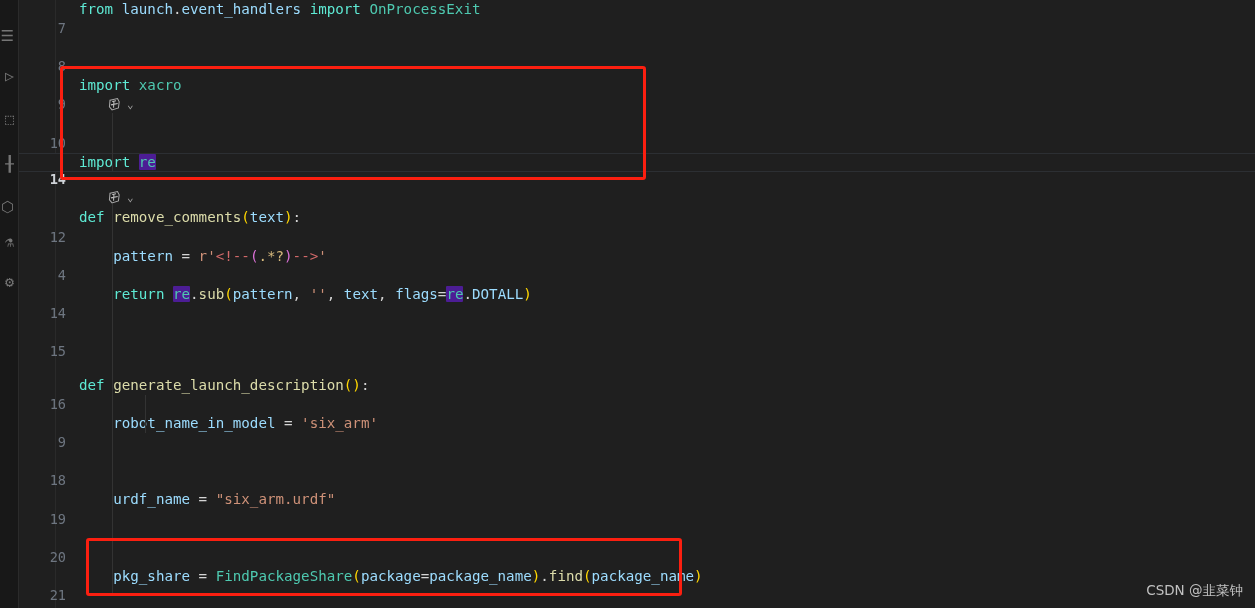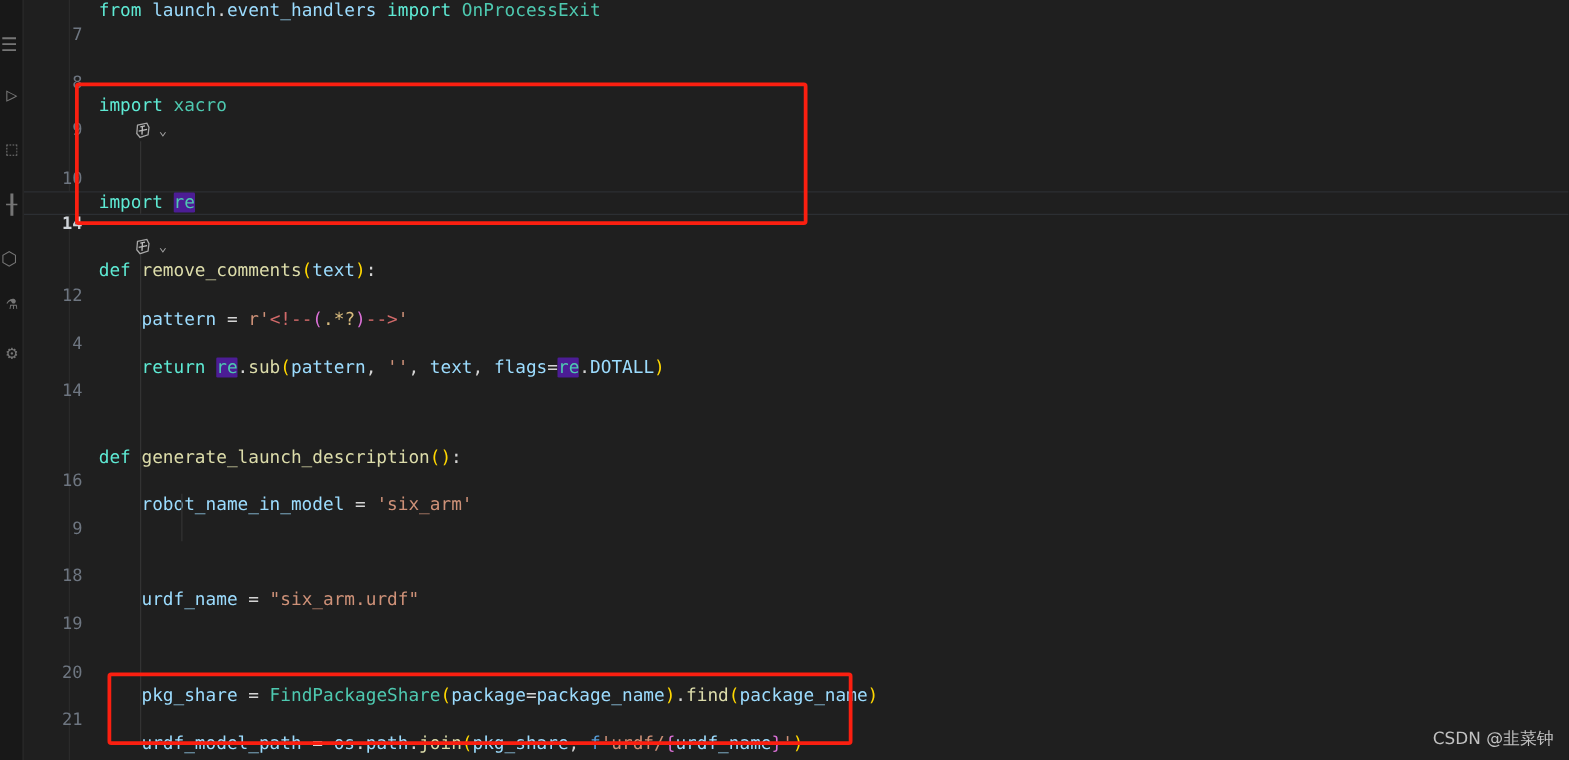--- a/index.html
+++ b/index.html
@@ -253,20 +253,24 @@
       <div class="row" style="top:132.1px">
         <span class="ln">4</span>
         <span class="src">    <span class="var">pattern</span> <span class="op">=</span> <span class="str">r'</span><span class="rx-anch">&lt;!--</span><span class="p2">(</span><span class="rx-q">.*?</span><span class="p2">)</span><span class="rx-anch">--&gt;</span><span class="str">'</span></span>
       </div>
 
       <div class="row" style="top:151.2px">
         <span class="ln">14</span>
         <span class="src">    <span class="kw">return</span> <span class="cls sel">re</span><span class="plain">.</span><span class="fn">sub</span><span class="p1">(</span><span class="var">pattern</span><span class="plain">,</span> <span class="str">''</span><span class="plain">,</span> <span class="var">text</span><span class="plain">,</span> <span class="var">flags</span><span class="op">=</span><span class="cls sel">re</span><span class="plain">.</span><span class="var">DOTALL</span><span class="p1">)</span></span>
       </div>
 
+      <div class="row" style="top:170.3px">
+        <span class="ln">15</span>
+        <span class="src"></span>
+      </div>
 
       <div class="codelens" style="position:absolute;top:188.5px;left:0;right:0">
         <div class="lens-inner">
           <span class="lens-logo">
             <svg width="15" height="15" viewBox="0 0 16 16" aria-hidden="true">
               <path d="M3.2 3.4 L11.2 1.6 L13 5.2 L12.2 11.6 L5.4 13.8 L2.6 10.4 Z" fill="none" stroke="#b7b7b7" stroke-width="1.1"></path>
               <path d="M5.6 4.8 L9.6 4.0 M7.4 4.4 L7.0 11.4 M4.2 8.4 L11.4 7.0" stroke="#cfcfcf" stroke-width="1.1" fill="none"></path>
             </svg>
           </span>
           <span class="lens-chev">⌄</span>

